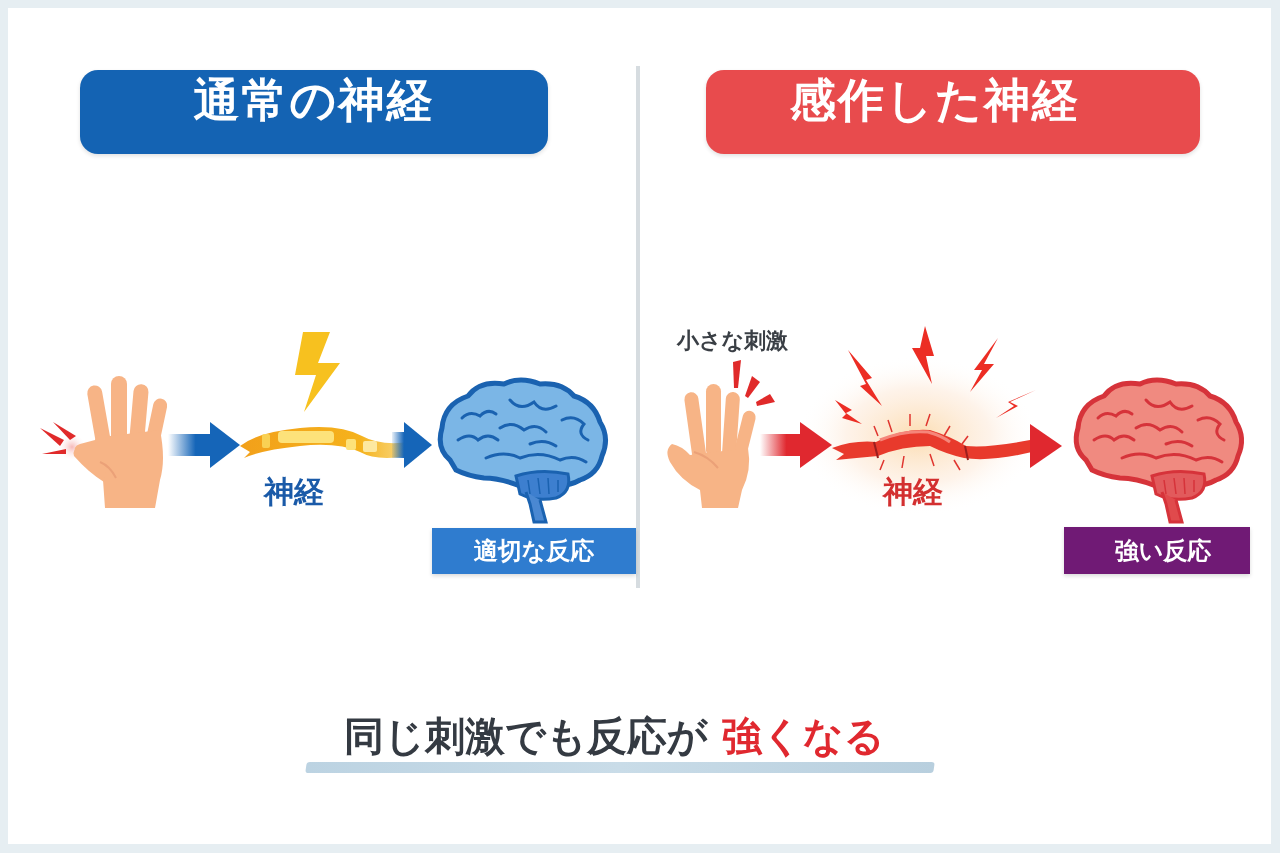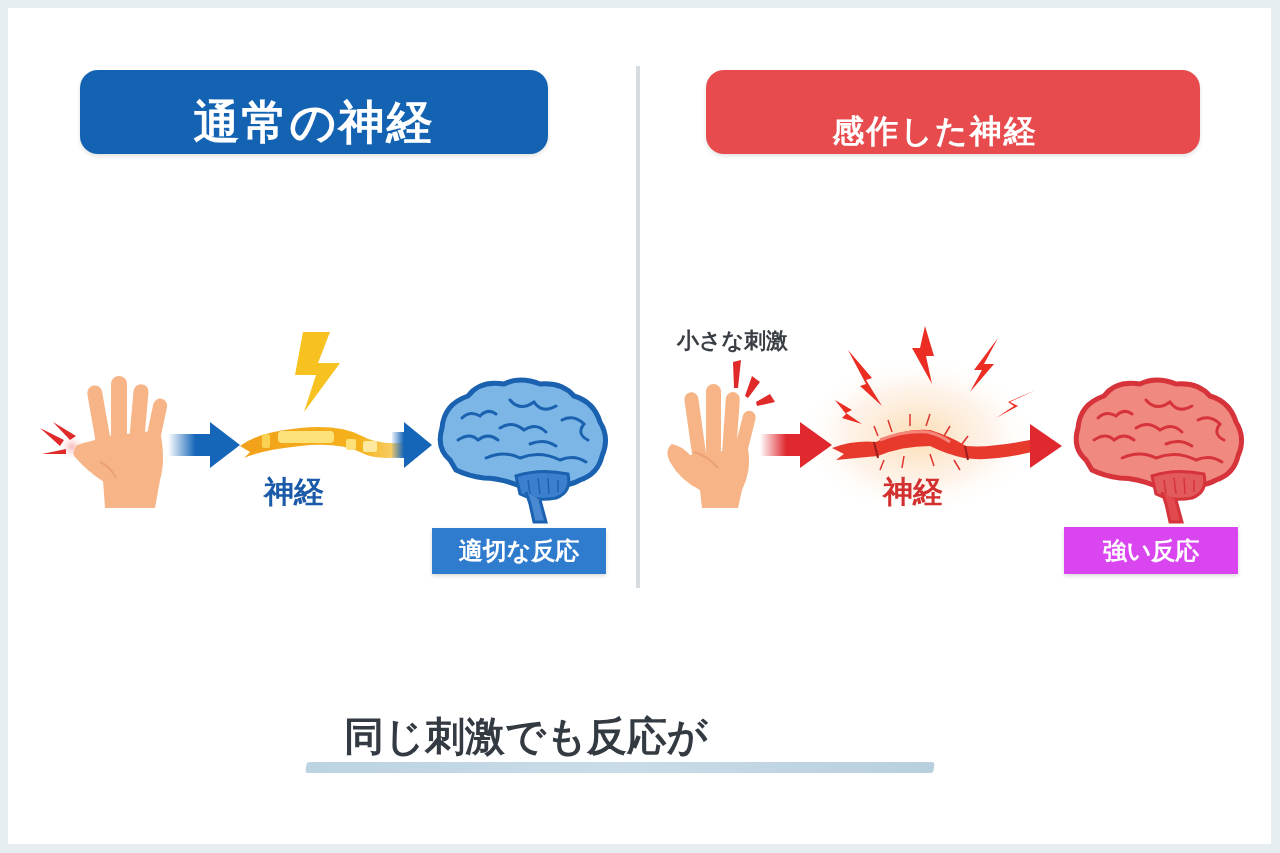--- a/index.html
+++ b/index.html
@@ -13,44 +13,44 @@
   .canvas {
     position: absolute; left: 8px; top: 8px;
     width: 1263px; height: 836px;
     background: #ffffff;
   }
   .header-pill {
     position: absolute;
     border-radius: 18px;
     color: #ffffff;
     font-weight: bold;
-    display: flex; align-items: flex-end; justify-content: center;
+    display: flex; align-items: flex-start; justify-content: center;
     letter-spacing: 2px;
     box-shadow: 0 2px 4px rgba(0,0,0,0.12);
   }
   .pill-normal { left: 80px; top: 70px; width: 468px; height: 84px; background: #1463b3; font-size: 46px; }
-  .pill-sens { left: 706px; top: 70px; width: 494px; height: 84px; background: #e84b4d; font-size: 32px; padding-right: 36px; box-sizing: border-box; }
+  .pill-sens { left: 706px; top: 70px; width: 494px; height: 84px; background: #e84b4d; font-size: 46px; padding-right: 36px; box-sizing: border-box; }
   .divider {
     position: absolute; left: 636px; top: 66px; width: 4px; height: 522px;
     background: #d6dce0;
   }
   .svg-layer { position: absolute; left: 0; top: 0; }
   .label {
     position: absolute; font-weight: bold; white-space: nowrap;
   }
   .nerve-label-normal { left: 264px; top: 472px; font-size: 30px; color: #1a5aa8; }
   .nerve-label-sens { left: 883px; top: 472px; font-size: 30px; color: #d32f2f; }
   .small-stim { left: 677px; top: 326px; font-size: 22px; color: #3a3f45; }
   .resp-box {
     position: absolute; color: #fff; font-weight: bold; font-size: 24px;
     display: flex; align-items: center; justify-content: center;
     box-shadow: 0 2px 4px rgba(0,0,0,0.15);
   }
-  .resp-normal { left: 432px; top: 528px; width: 174px; height: 46px; background: #2f7ccf; }
-  .resp-sens { left: 1064px; top: 527px; width: 174px; height: 47px; background: #d946ef; }
+  .resp-normal { left: 432px; top: 528px; width: 204px; height: 46px; background: #2f7ccf; }
+  .resp-sens { left: 1064px; top: 527px; width: 174px; height: 47px; background: #701a75; padding-left: 12px; }
   .conclusion {
     position: absolute; left: 312px; top: 706px; height: 60px;
     font-size: 40px; font-weight: bold; color: #343a42;
     display: flex; align-items: center; white-space: nowrap; margin-left: 32px;
   }
   .conclusion .emph { color: #e0282f; margin-left: 14px; }
   .underline {
     position: absolute; left: 306px; top: 762px; width: 628px; height: 11px;
     background: linear-gradient(90deg, #bcd3e2, #c9dce8 50%, #b8cfde);
     border-radius: 3px;
@@ -227,13 +227,14 @@
 <div class="resp-box resp-normal">
   <span>適切な反応</span>
 </div>
 <div class="resp-box resp-sens">
   <span>強い反応</span>
 </div>
 
 <div class="underline"></div>
 <div class="conclusion">
   <span>同じ刺激でも反応が</span>
+  <span class="emph">強くなる</span>
 </div>
 
 </body></html>

